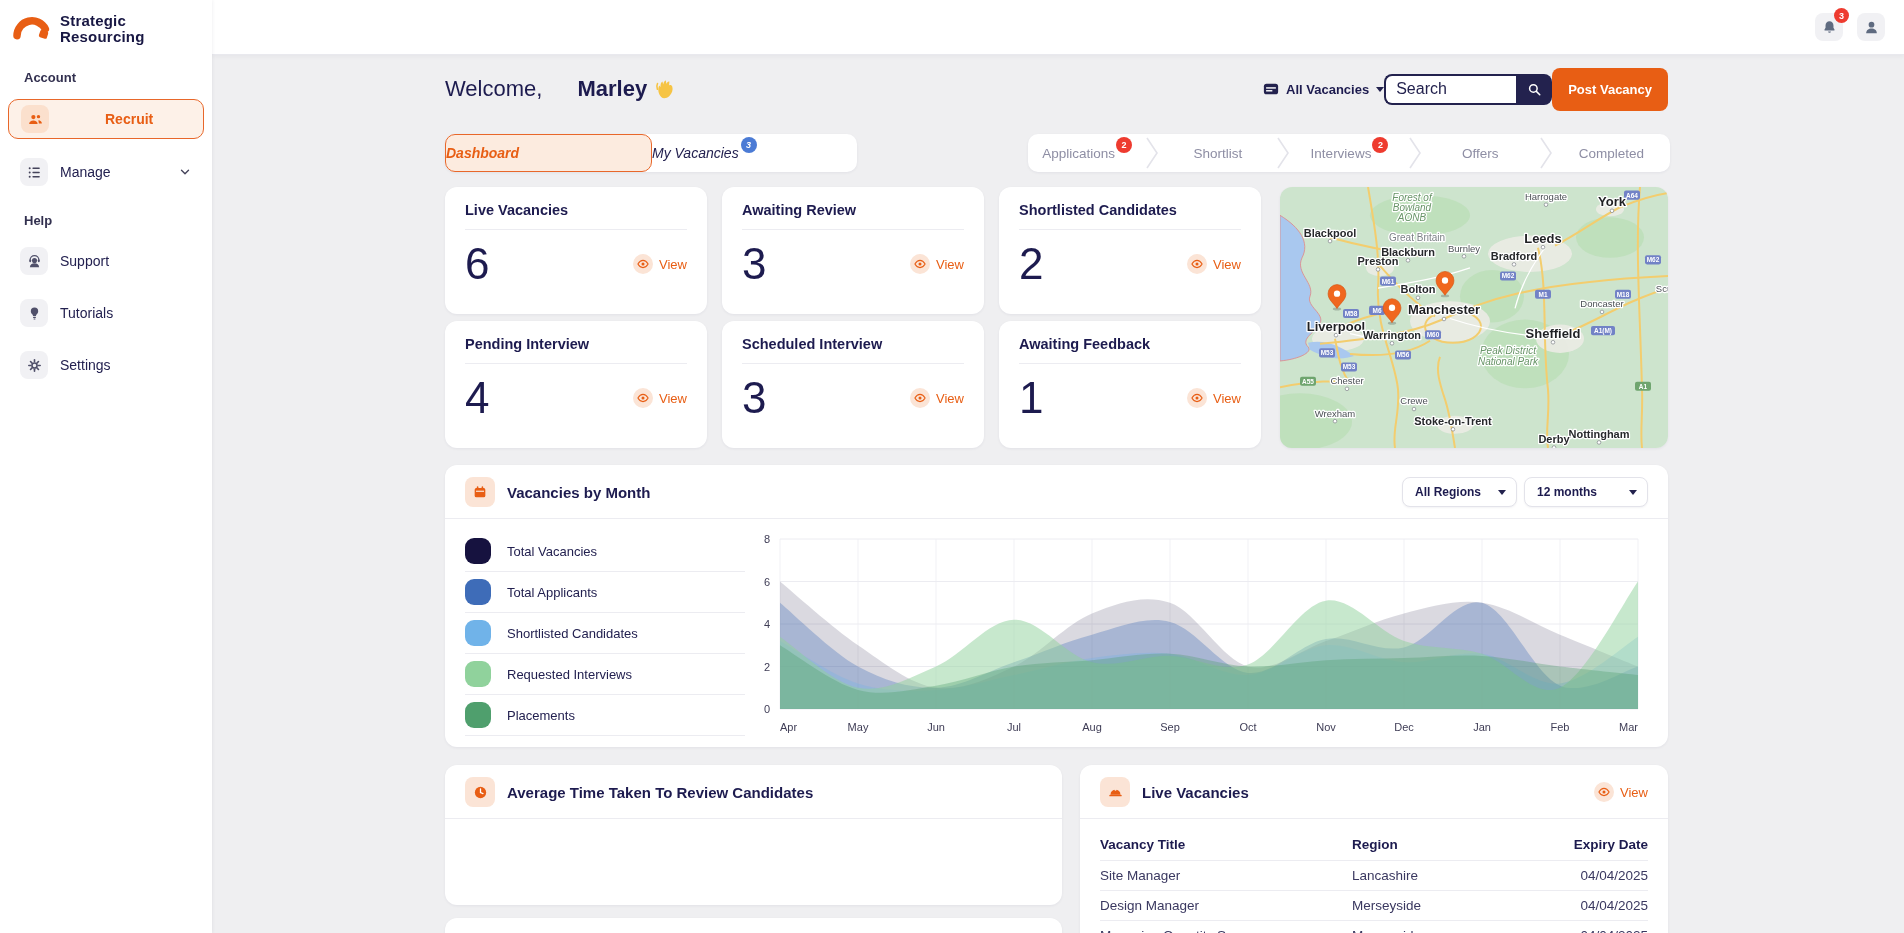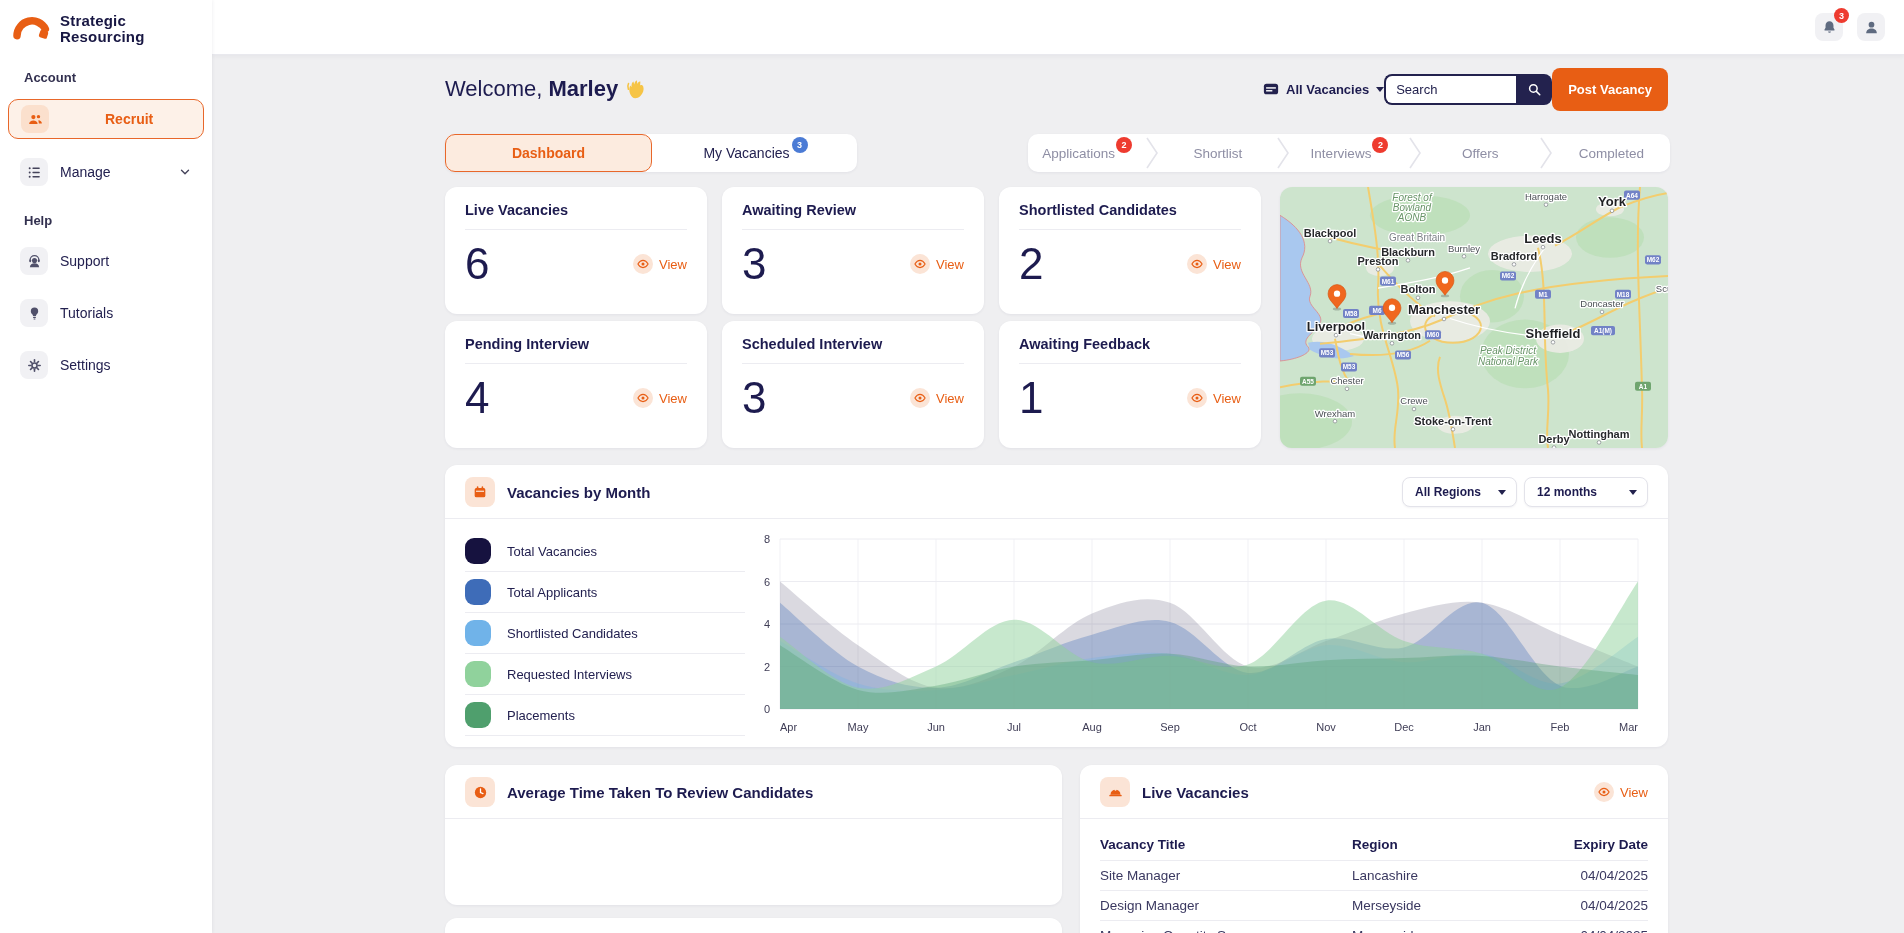--- a/index.html
+++ b/index.html
@@ -31,39 +31,39 @@
   .side-item.active .ic { background:#fbe0cd; }
   .side-item.active .lbl { color:#e85e14; font-weight:bold;margin-left:44px; }
   .chev { margin-left:auto; }
 
   
   .main { position:absolute; left:212px; top:55px; right:0; bottom:0; }
 
   .welcome-row { position:absolute; left:233px; right:236px; top:14px; height:40px;
                  display:flex; align-items:center; }
   .welcome { color:#1d1b4f; font-size:22px; display:flex; align-items:center; gap:6px; }
-  .welcome b { font-weight:bold; }
+  .welcome b { font-weight:bold;margin-left:29px; }
   .controls { margin-left:auto; display:flex; align-items:center; gap:0; }
   .filter { display:flex; align-items:center; gap:7px; cursor:pointer; color:#1d1b4f;
             font-size:13px; font-weight:bold; }
   .caret { width:0; height:0; border-left:4px solid transparent; border-right:4px solid transparent;
            border-top:5px solid #23224e; }
   .search-group { display:flex; height:31px; }
   .search-group input { width:132px; height:31px; border:2px solid #23224e; border-right:none;
-                        border-radius:8px 0 0 8px; padding:0 10px; font-size:13px; color:#23224e; outline:none; }
+                        border-radius:8px 0 0 8px; padding:0 10px; font-size:16px; color:#23224e; outline:none; }
   .search-group input::placeholder { color:#23224e; font-weight:500; }
   .search-btn { width:36px; height:31px; background:#23224e; border:none; border-radius:0 8px 8px 0;
                 display:flex; align-items:center; justify-content:center; cursor:pointer; }
   .post-btn { height:43px; padding:0 16px; background:#e85e14; color:#fff; border:none; border-radius:8px;
               font-size:13px; font-weight:bold; cursor:pointer; font-family:inherit; }
 
   .tabs { position:absolute; left:233px; top:79px; width:412px; height:38px; background:#fff;
           border-radius:10px; box-shadow:0 1px 3px rgba(20,20,60,.06); display:flex; }
-  .tab { flex:1; display:flex; align-items:center; justify-content:center; font-size:14px;
-         color:#232150; font-weight:500; border-radius:10px; cursor:pointer; position:relative; }
+  .tab { flex:1; display:flex; align-items:center; font-size:14px;
+         color:#232150; font-weight:500; border-radius:10px; cursor:pointer; position:relative;font-style:italic; }
   .tab.active { border:1.5px solid #e8672a; background:#fcebdf; color:#e85e14; font-weight:bold; }
   .sup-badge { position:relative; top:-8px; left:2px; width:16px; height:16px; border-radius:50%;
                background:#4b7bd5; color:#fff; font-size:9px; font-weight:bold; display:inline-flex;
                align-items:center; justify-content:center; }
 
   .pipeline { position:absolute; left:816px; top:79px; width:642px; height:38px; background:#fff;
               border-radius:10px; box-shadow:0 1px 3px rgba(20,20,60,.06); display:flex; align-items:center; }
   .step { flex:1; display:flex; align-items:center; justify-content:center; font-size:13.5px;
           color:#8e8ea4; cursor:pointer; position:relative; }
   .step .step-badge { position:relative; top:-8px; left:1px; width:16px; height:16px; border-radius:50%;

